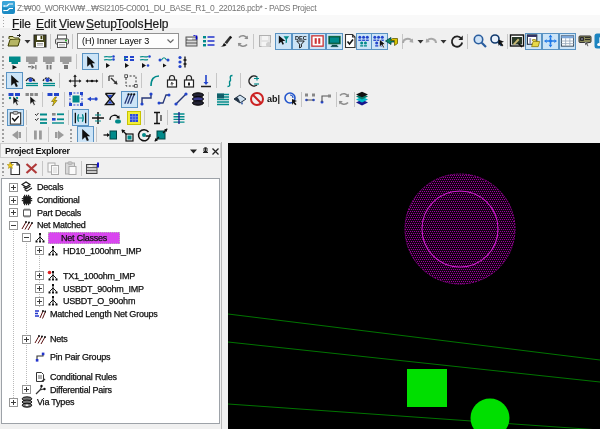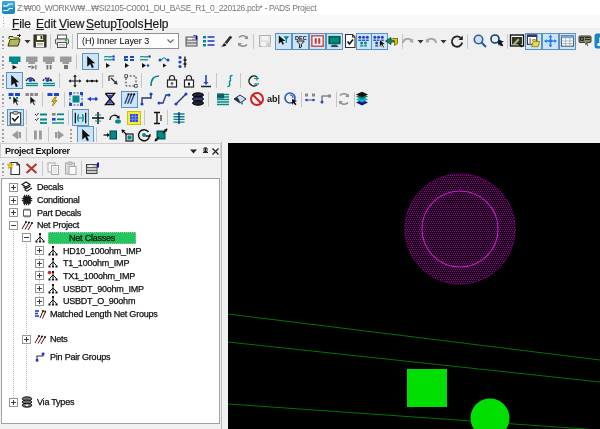--- a/index.html
+++ b/index.html
@@ -21,21 +21,21 @@
 #phead{position:absolute;left:0;top:1px;width:221px;height:15px;background:#f4f4f4;border:1px solid #cfcfcf}
 #phead .t{position:absolute;left:4px;top:2px;font-size:9px;letter-spacing:-.3px;color:#111;font-weight:bold}
 #ptool{position:absolute;left:0;top:17px;width:221px;height:19px;display:flex;align-items:center}
 #tree{position:absolute;left:1px;top:36px;width:219px;height:246px;background:#fff;border:1px solid #9da2a8;overflow:hidden;font-size:9px;letter-spacing:-.22px;color:#000;-webkit-text-stroke:.25px #222}
 .row{position:absolute;height:13px;display:flex;align-items:center;white-space:nowrap}
 .eb{width:9px;height:9px;border:1px solid #969696;background:#fff;position:relative;flex:none}
 .eb:before{content:"";position:absolute;left:1px;top:3px;width:5px;height:1px;background:#3c3c3c}
 .eb.pl:after{content:"";position:absolute;left:3px;top:1px;width:1px;height:5px;background:#3c3c3c}
 .ti{margin:0 2px 0 3px;flex:none}
 .lbl{padding:0 2px}
-.sel{background:#22c55e;border:1px dotted #b9b9b9;padding:0 20px}
+.sel{background:#d946ef;border:1px dotted #b9b9b9;padding:0 12px}
 #split{left:221px;top:142px;width:7px;height:287px;background:#f0f0f0;border-left:1px solid #b9b9b9}
 #pbot{position:absolute;left:1px;top:282px;width:219px;height:5px;background:#f0f0f0}
 </style></head><body>
 <div id="title" class="abs">
 <svg id="appicon" width="13" height="13" viewBox="0 0 13 13">
       <rect x="0" y="0" width="13" height="13" rx="2" fill="#1b8bc4"></rect>
       <rect x="0" y="0" width="13" height="6.5" rx="2" fill="#3aa5d9"></rect>
       <path d="M2 5 L5 5 L7 3 L11 3" stroke="#fff" stroke-width="1.2" fill="none"></path>
       <path d="M2 9.5 L5.5 9.5 L7.5 7.5 L11 7.5" stroke="#fff" stroke-width="1.2" fill="none"></path>
       <circle cx="2" cy="5" r="0.8" fill="#fff"></circle>
@@ -843,21 +843,21 @@
         <span class="lbl">Part Decals</span>
       </div>
 <div class="row" style="left:7px;top:39.8px">
         <div class="eb"></div>
         <svg class="ti" width="12" height="12" viewBox="0 0 12 12">
           <path d="M1 10 L5 3 M4 10.5 L8 3.5 M7 11 L11 4" stroke="#5a1010" stroke-width="1" fill="none"></path>
           <circle cx="5" cy="3" r="1" fill="#111"></circle>
           <circle cx="8" cy="3.5" r="1" fill="#111"></circle>
           <circle cx="11" cy="4" r="1" fill="#111"></circle>
         </svg>
-        <span class="lbl">Net Project</span>
+        <span class="lbl">Net Matched</span>
       </div>
 <div class="row" style="left:20px;top:52.4px">
         <div class="eb"></div>
         <svg class="ti" width="12" height="12" viewBox="0 0 12 12">
           <path d="M6 2 v3 M6 5 L2.5 8.5 M6 5 v3.5 M6 5 L9.5 8.5" stroke="#111" stroke-width="1" fill="none"></path>
           <rect x="5" y="1" width="2" height="2" fill="#111"></rect>
           <rect x="1.5" y="8.5" width="2" height="2" fill="#111"></rect>
           <rect x="5" y="8.5" width="2" height="2" fill="#111"></rect>
           <rect x="8.5" y="8.5" width="2" height="2" fill="#111"></rect>
         </svg>
@@ -866,31 +866,20 @@
 <div class="row" style="left:33px;top:65.0px">
         <div class="eb pl"></div>
         <svg class="ti" width="12" height="12" viewBox="0 0 12 12">
           <path d="M6 2 v3 M6 5 L2.5 8.5 M6 5 v3.5 M6 5 L9.5 8.5" stroke="#111" stroke-width="1" fill="none"></path>
           <rect x="5" y="1" width="2" height="2" fill="#111"></rect>
           <rect x="1.5" y="8.5" width="2" height="2" fill="#111"></rect>
           <rect x="5" y="8.5" width="2" height="2" fill="#111"></rect>
           <rect x="8.5" y="8.5" width="2" height="2" fill="#111"></rect>
         </svg>
         <span class="lbl">HD10_100ohm_IMP</span>
-      </div>
-<div class="row" style="left:33px;top:77.7px">
-        <div class="eb pl"></div>
-        <svg class="ti" width="12" height="12" viewBox="0 0 12 12">
-          <path d="M6 2 v3 M6 5 L2.5 8.5 M6 5 v3.5 M6 5 L9.5 8.5" stroke="#111" stroke-width="1" fill="none"></path>
-          <rect x="5" y="1" width="2" height="2" fill="#111"></rect>
-          <rect x="1.5" y="8.5" width="2" height="2" fill="#111"></rect>
-          <rect x="5" y="8.5" width="2" height="2" fill="#111"></rect>
-          <rect x="8.5" y="8.5" width="2" height="2" fill="#111"></rect>
-        </svg>
-        <span class="lbl">T1_100ohm_IMP</span>
       </div>
 <div class="row" style="left:33px;top:90.3px">
         <div class="eb pl"></div>
         <svg class="ti" width="12" height="12" viewBox="0 0 12 12">
           <path d="M6 2 v3 M6 5 L2.5 8.5 M6 5 v3.5 M6 5 L9.5 8.5" stroke="#111" stroke-width="1" fill="none"></path>
           <rect x="5" y="1" width="2" height="2" fill="#111"></rect>
           <rect x="1.5" y="8.5" width="2" height="2" fill="#111"></rect>
           <rect x="5" y="8.5" width="2" height="2" fill="#111"></rect>
           <rect x="8.5" y="8.5" width="2" height="2" fill="#111"></rect>
           <circle cx="2.5" cy="2.5" r="1.8" fill="#e02020"></circle>
@@ -940,20 +929,38 @@
         <span class="lbl">Nets</span>
       </div>
 <div class="row" style="left:20px;top:171px">
         <div style="width:9px;flex:none"></div>
         <svg class="ti" width="12" height="12" viewBox="0 0 12 12">
           <path d="M3 9 V5 H9 V3" stroke="#333" stroke-width="1.1" fill="none"></path>
           <rect x="1.8" y="8" width="2.6" height="2.6" fill="#2233cc"></rect>
           <rect x="7.8" y="1.6" width="2.6" height="2.6" fill="#2233cc"></rect>
         </svg>
         <span class="lbl">Pin Pair Groups</span>
+      </div>
+<div class="row" style="left:20px;top:191.6px">
+        <div style="width:9px;flex:none"></div>
+        <svg class="ti" width="12" height="12" viewBox="0 0 12 12">
+          <path d="M2.5 1.5 h5 l2 2 v7 h-7 z" fill="#fff" stroke="#333" stroke-width="1"></path>
+          <path d="M4 5 h4 M4 7 h4" stroke="#333" stroke-width="0.8"></path>
+          <path d="M6 11 L10.5 7.5 L11.5 9 Z" fill="#333"></path>
+        </svg>
+        <span class="lbl">Conditional Rules</span>
+      </div>
+<div class="row" style="left:20px;top:204.2px">
+        <div class="eb pl"></div>
+        <svg class="ti" width="12" height="12" viewBox="0 0 12 12">
+          <path d="M2 10 L6 6 M6 6 C7 4.5,7.5 3.5,7.5 2 M6 6 C7.5 5.5,9 5,10.5 5" stroke="#333" stroke-width="1.2" fill="none"></path>
+          <circle cx="7.5" cy="2" r="1.2" fill="#111"></circle>
+          <circle cx="10.5" cy="5" r="1.2" fill="#111"></circle>
+        </svg>
+        <span class="lbl">Differential Pairs</span>
       </div>
 <div class="row" style="left:7px;top:216.9px">
         <div class="eb pl"></div>
         <svg class="ti" width="12" height="12" viewBox="0 0 12 12">
           <ellipse cx="6" cy="2.8" rx="4.8" ry="2" fill="#777" stroke="#111" stroke-width="1"></ellipse>
           <ellipse cx="6" cy="6" rx="4.8" ry="2" fill="#777" stroke="#111" stroke-width="1"></ellipse>
           <ellipse cx="6" cy="9.2" rx="4.8" ry="2" fill="#777" stroke="#111" stroke-width="1"></ellipse>
           <ellipse cx="6" cy="9.2" rx="1.6" ry="0.8" fill="#fff"></ellipse>
         </svg>
         <span class="lbl">Via Types</span>

